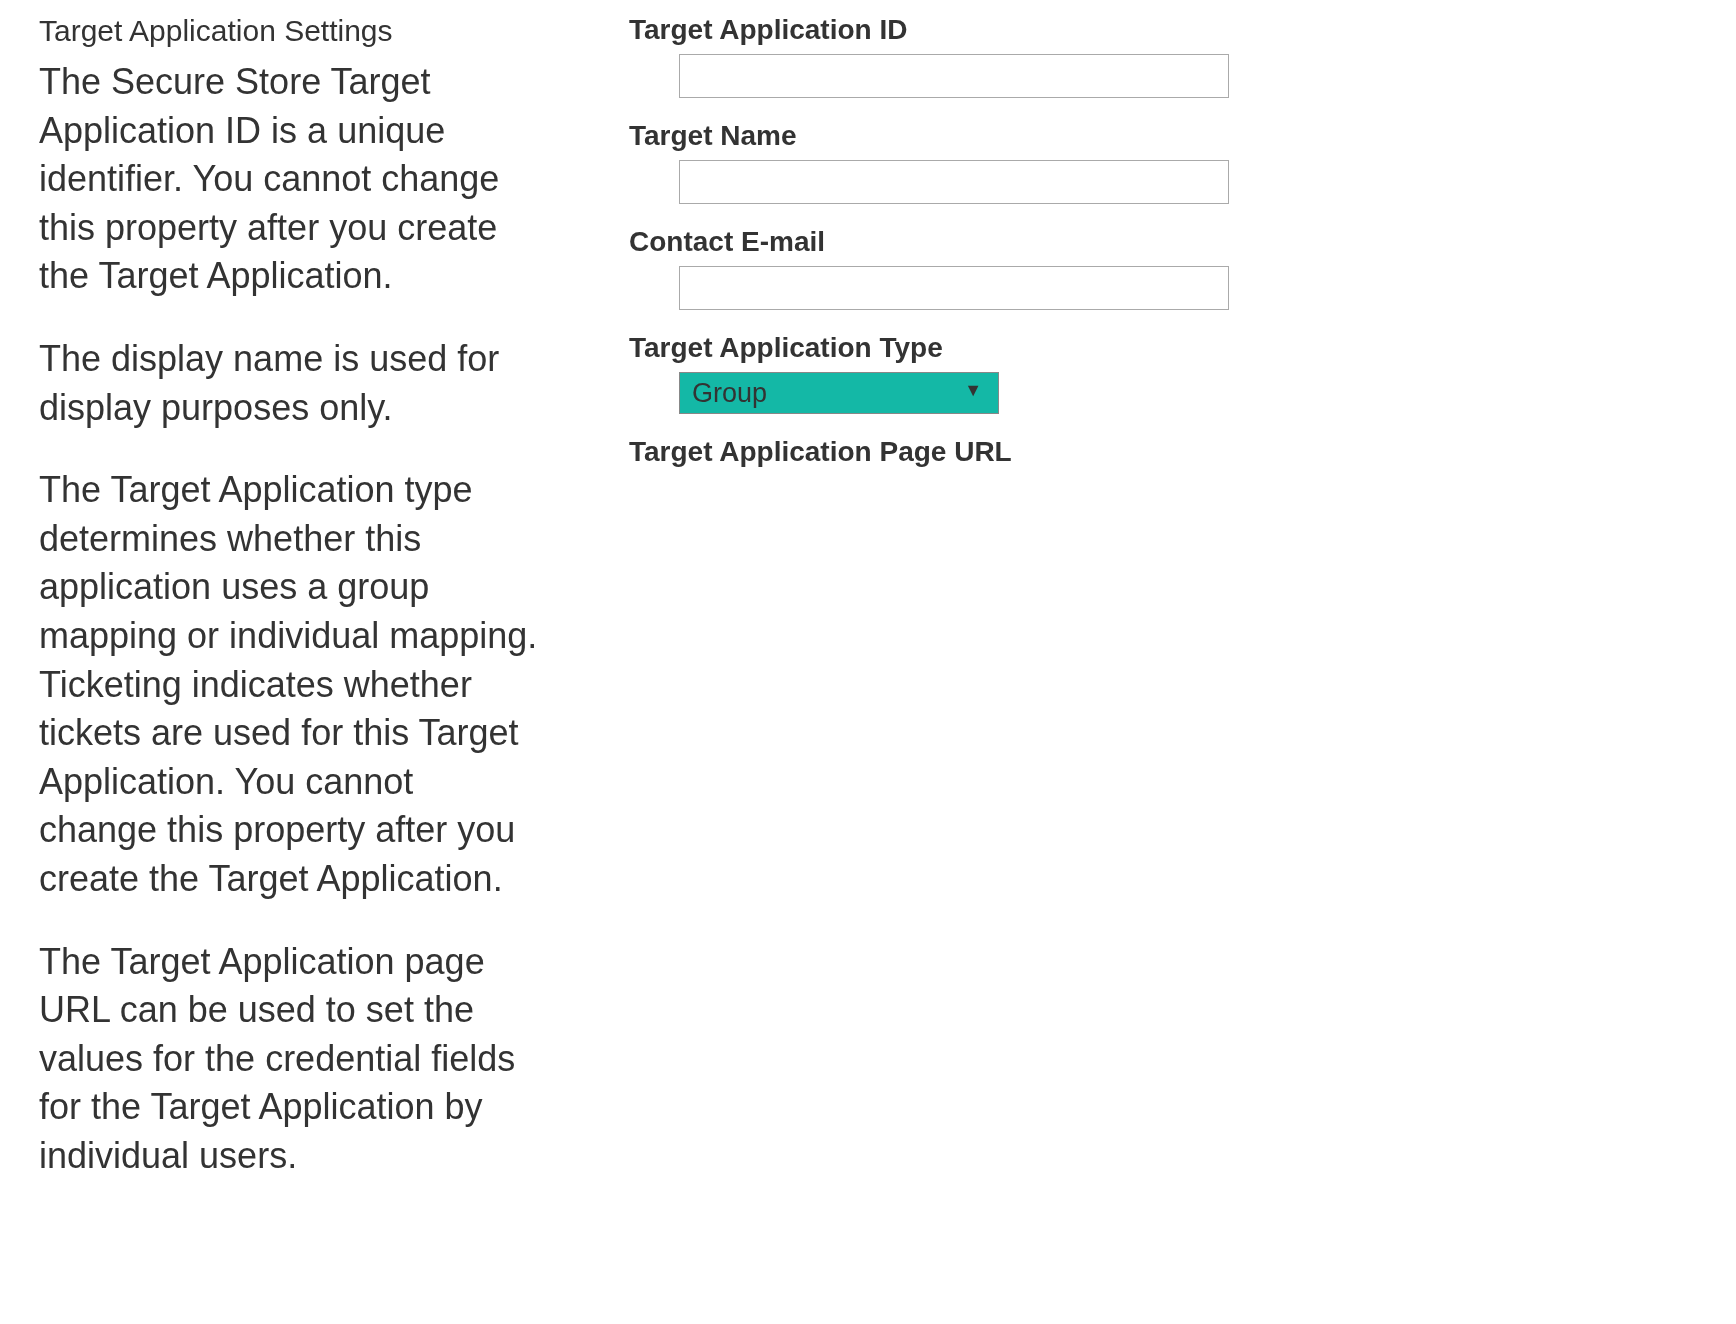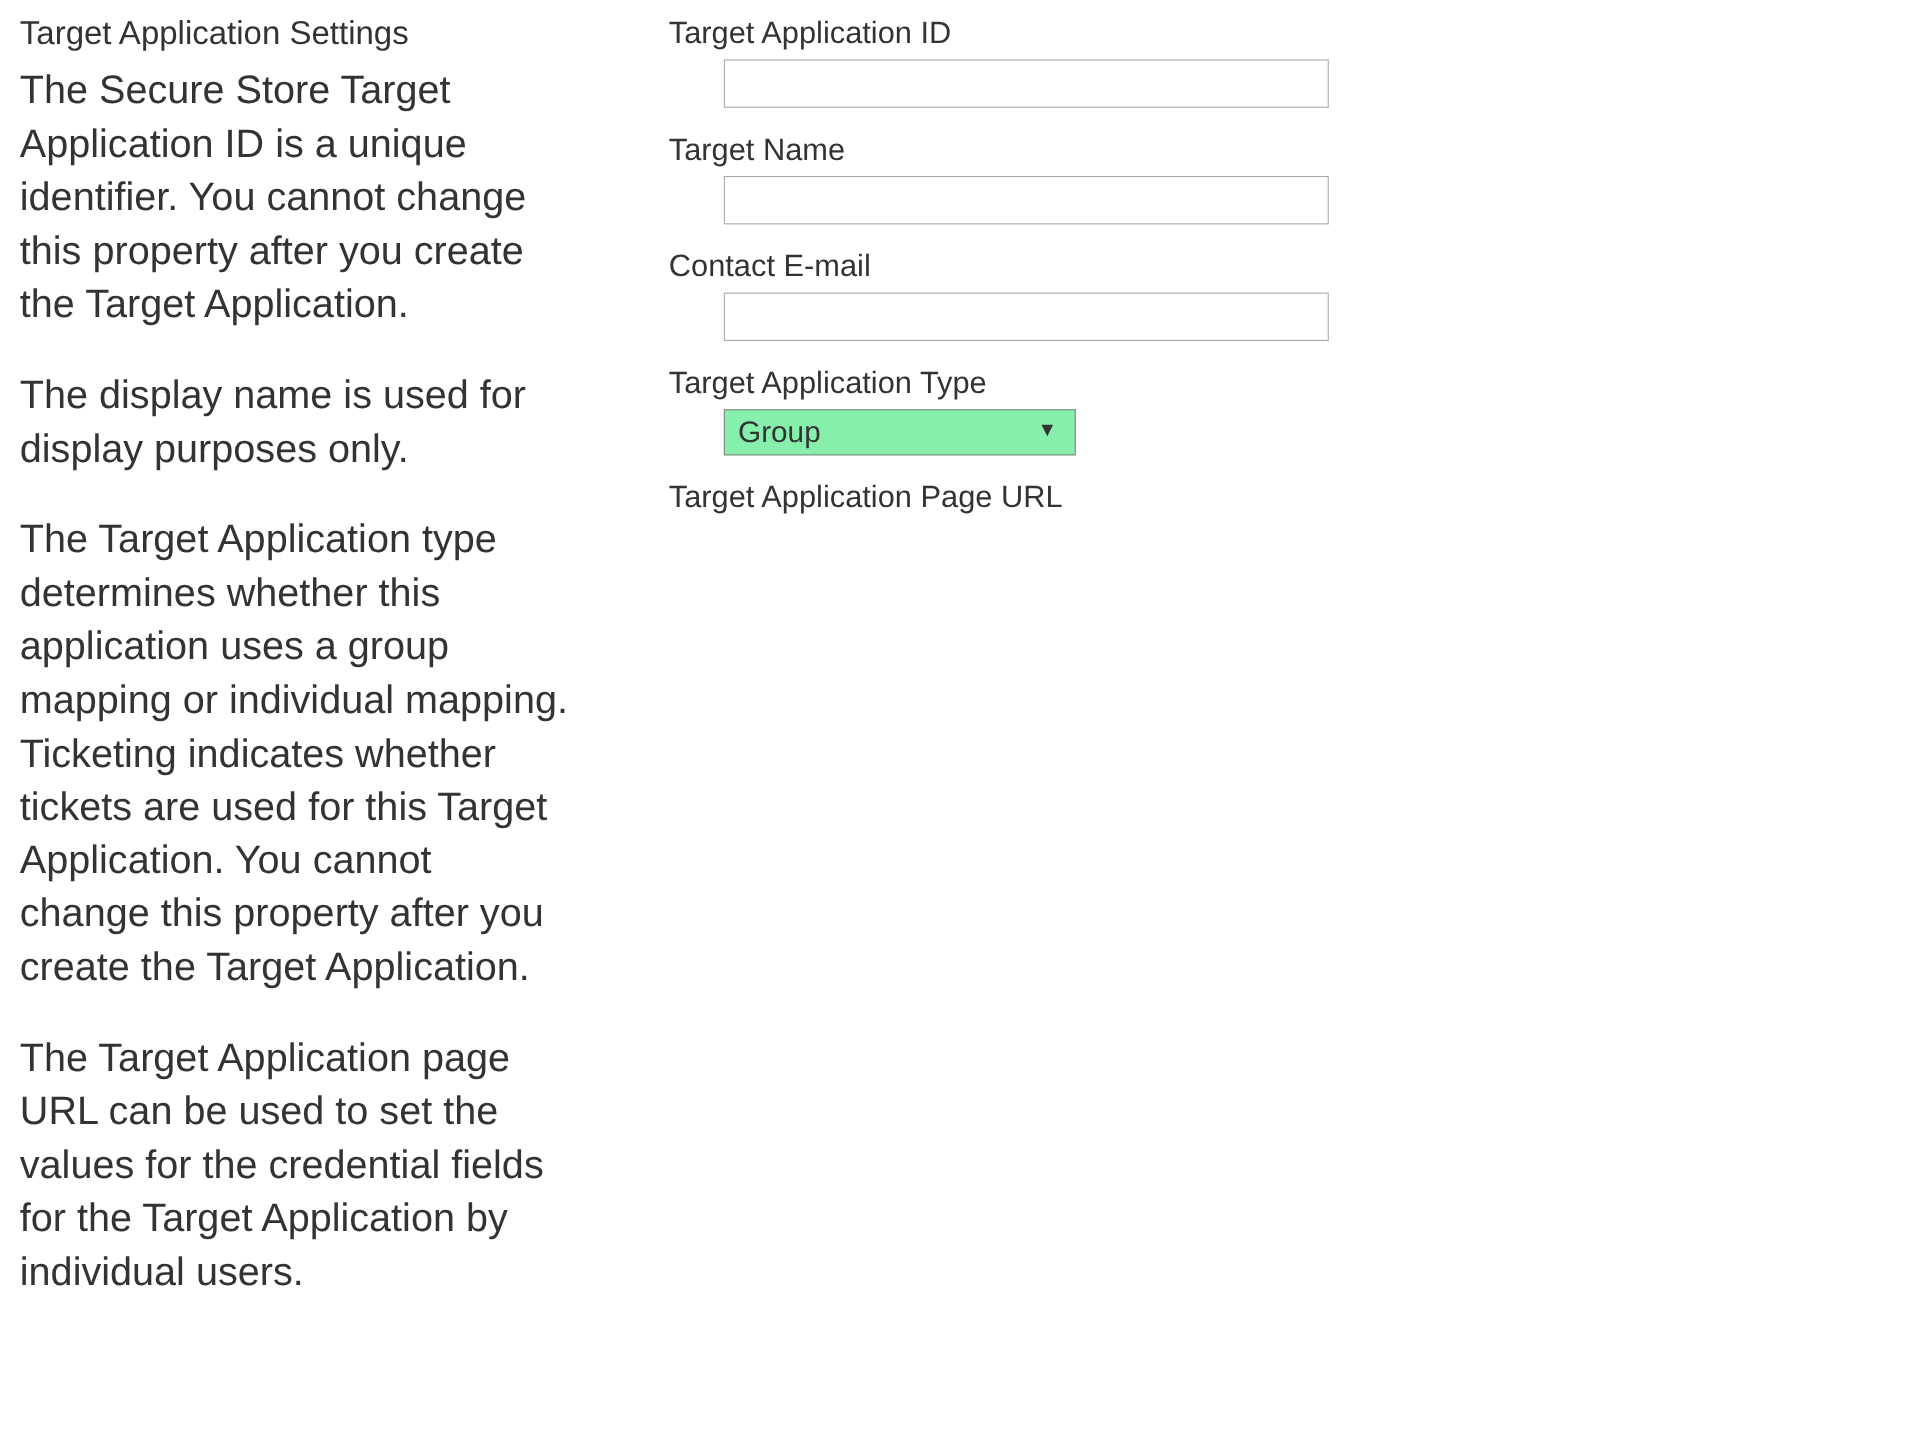--- a/index.html
+++ b/index.html
@@ -11,20 +11,21 @@
     font-family: "Segoe UI", "Segoe UI Light", Arial, sans-serif;
     color: #333;
     background: #fff;
     padding: 14px 18px;
     width: 1736px;
   }
   .container {
     display: flex;
     gap: 90px;
     align-items: flex-start;
+    margin-left: 21px;
   }
   .left-col {
     width: 500px;
   }
   .right-col {
     width: 640px;
   }
   .section-title {
     font-size: 30px;
     font-weight: 400;
@@ -36,41 +37,41 @@
     font-weight: 400;
     color: #333;
     line-height: 1.35;
     margin-bottom: 34px;
   }
   .field-block {
     margin-bottom: 22px;
   }
   .field-label {
     font-size: 28px;
-    font-weight: 400;
+    font-weight: 700;
     color: #333;
     margin-bottom: 8px;
     display: block;
   }
   .text-input {
     width: 550px;
     height: 44px;
     border: 1px solid #aaa;
     background: #fff;
     font-size: 24px;
     padding: 4px 10px;
     margin-left: 50px;
   }
   .select-wrap {
     position: relative;
     width: 320px;
     height: 42px;
     margin-left: 50px;
     border: 1px solid #888;
-    background: #86efac;
+    background: #14b8a6;
     display: flex;
     align-items: center;
     padding: 0 12px;
     font-size: 27px;
     color: #333;
     cursor: pointer;
   }
   .select-arrow {
     position: absolute;
     right: 16px;

